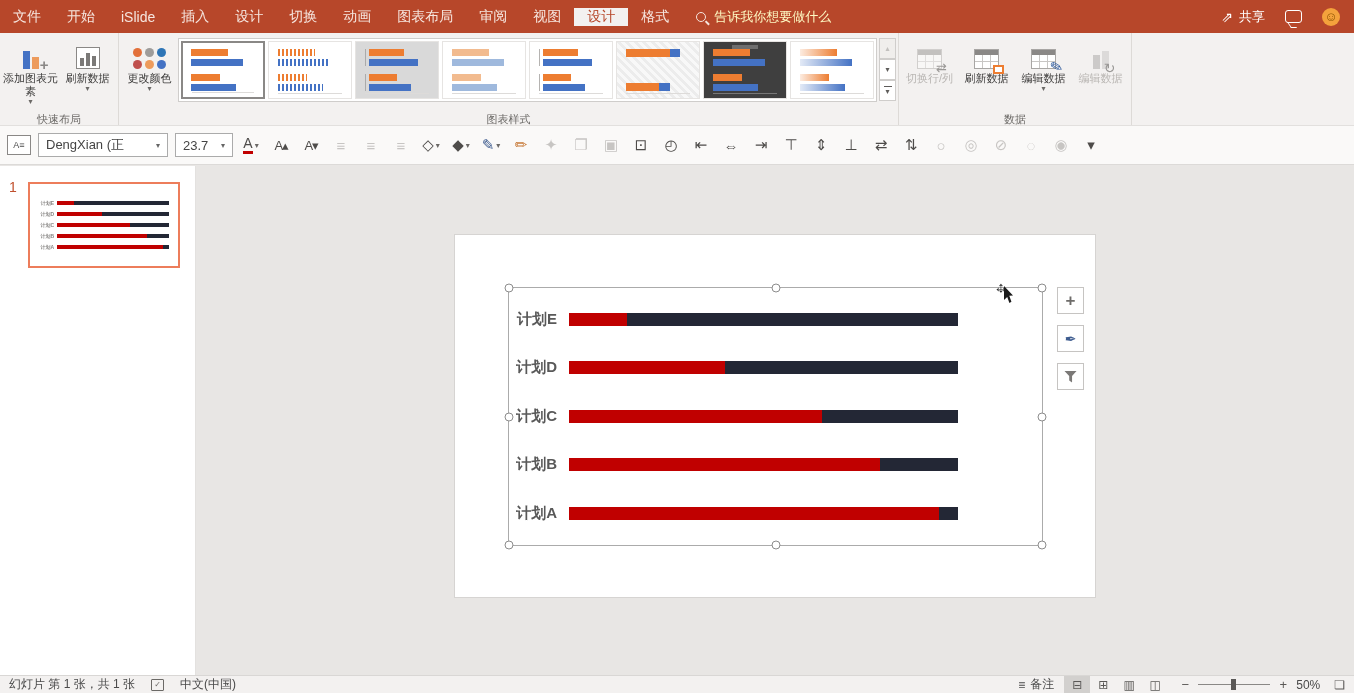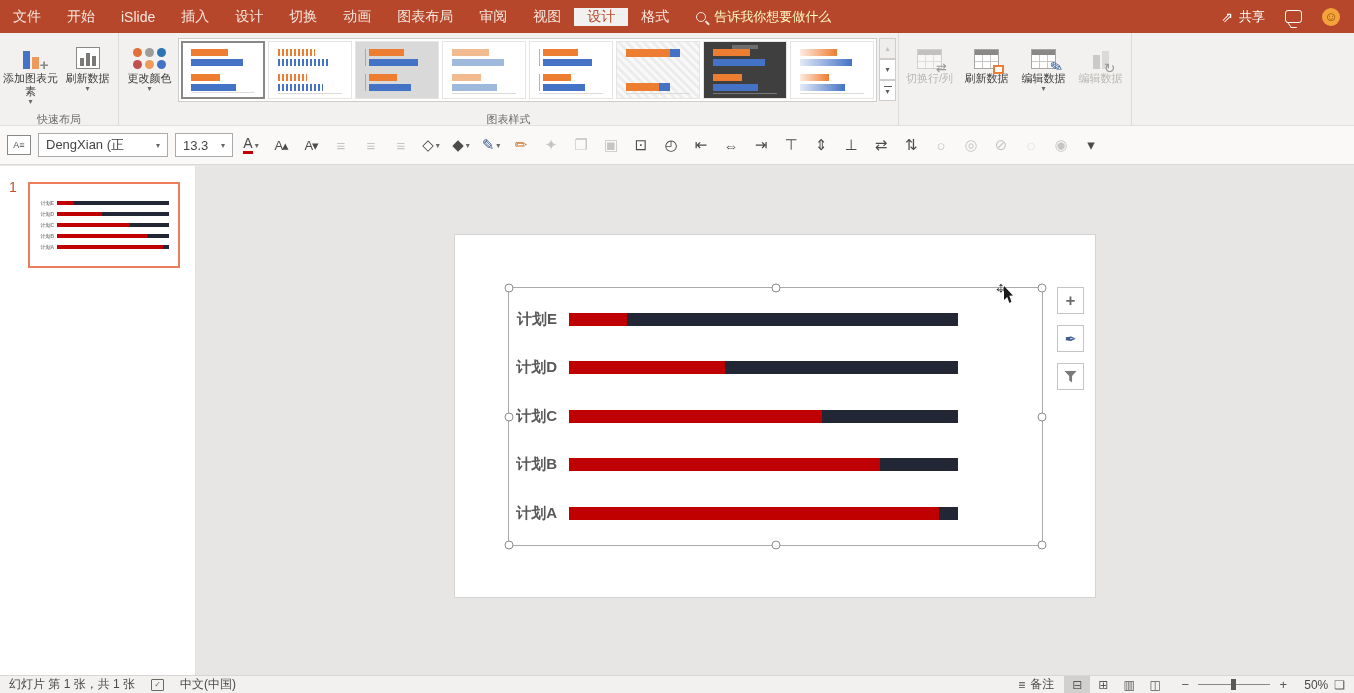--- a/index.html
+++ b/index.html
@@ -159,21 +159,21 @@
   #sb-right{margin-left:auto;display:flex;align-items:center;gap:10px}
   .notes{display:flex;align-items:center;gap:5px}
   .view-btn{width:26px;height:18px;display:flex;align-items:center;justify-content:center;font-size:12px;
             color:#5A5856;cursor:pointer}
   .view-btn.active{background:#D2D0CE}
   .zoomer{display:flex;align-items:center;gap:6px}
   .zbtn{width:14px;text-align:center;font-size:13px;cursor:pointer;color:#5A5856}
   .ztrack{width:72px;height:1px;background:#8A8886;position:relative}
   .ztick{position:absolute;left:50%;top:-3px;width:1px;height:7px;background:#8A8886}
   .zthumb{position:absolute;left:46%;top:-5px;width:5px;height:11px;background:#5A5856;cursor:grab}
-  .zpct{min-width:32px;text-align:right}
+  .zpct{min-width:32px;text-align:left}
   .fit{font-size:12px;color:#5A5856;cursor:pointer}
 </style>
 </head>
 <body>
 
 <div id="titlebar" data-name="titlebar">
   <div id="menu-tabs" data-name="menu-tabs">
       <div class="tab" data-name="tab-文件">文件</div>
       <div class="tab" data-name="tab-开始">开始</div>
       <div class="tab" data-name="tab-iSlide">iSlide</div>
@@ -375,33 +375,34 @@
         <span class="bicon" data-name="refresh-data-icon">
           <span class="cols" style="opacity:.45">
               <span class="cbar" style="height:14px;background:#9E9C9A"></span>
               <span class="cbar" style="height:18px;background:#C2C0BE"></span>
             </span>
           <span class="ov ov-ref">↻</span>
         </span>
         <span>编辑数据</span>
       </div>
     </div>
+    <div class="rgroup-label" data-name="data-group-label">数据</div>
   </div>
 
 
 </div>
 
 <div id="qtoolbar" data-name="quick-toolbar">
   <div class="panel-ic" data-name="font-panel-icon">A≡</div>
   <div class="combo" style="width:130px" data-name="font-name-select">
     <span data-name="font-name-value">DengXian (正</span>
     <span class="arrow" data-name="chevron-down-icon">▾</span>
   </div>
   <div class="combo" style="width:58px" data-name="font-size-select">
-    <span data-name="font-size-value">13.3</span>
+    <span data-name="font-size-value">23.7</span>
     <span class="arrow" data-name="chevron-down-icon">▾</span>
   </div>
   <div id="toolbar-icons">
       <div class="ticon" data-name="font-color-icon">
         <span class="g">A</span>
         <span class="dd">▾</span>
       </div>
       <div class="ticon" data-name="grow-font-icon">
         <span class="g">A▴</span>
       </div>

